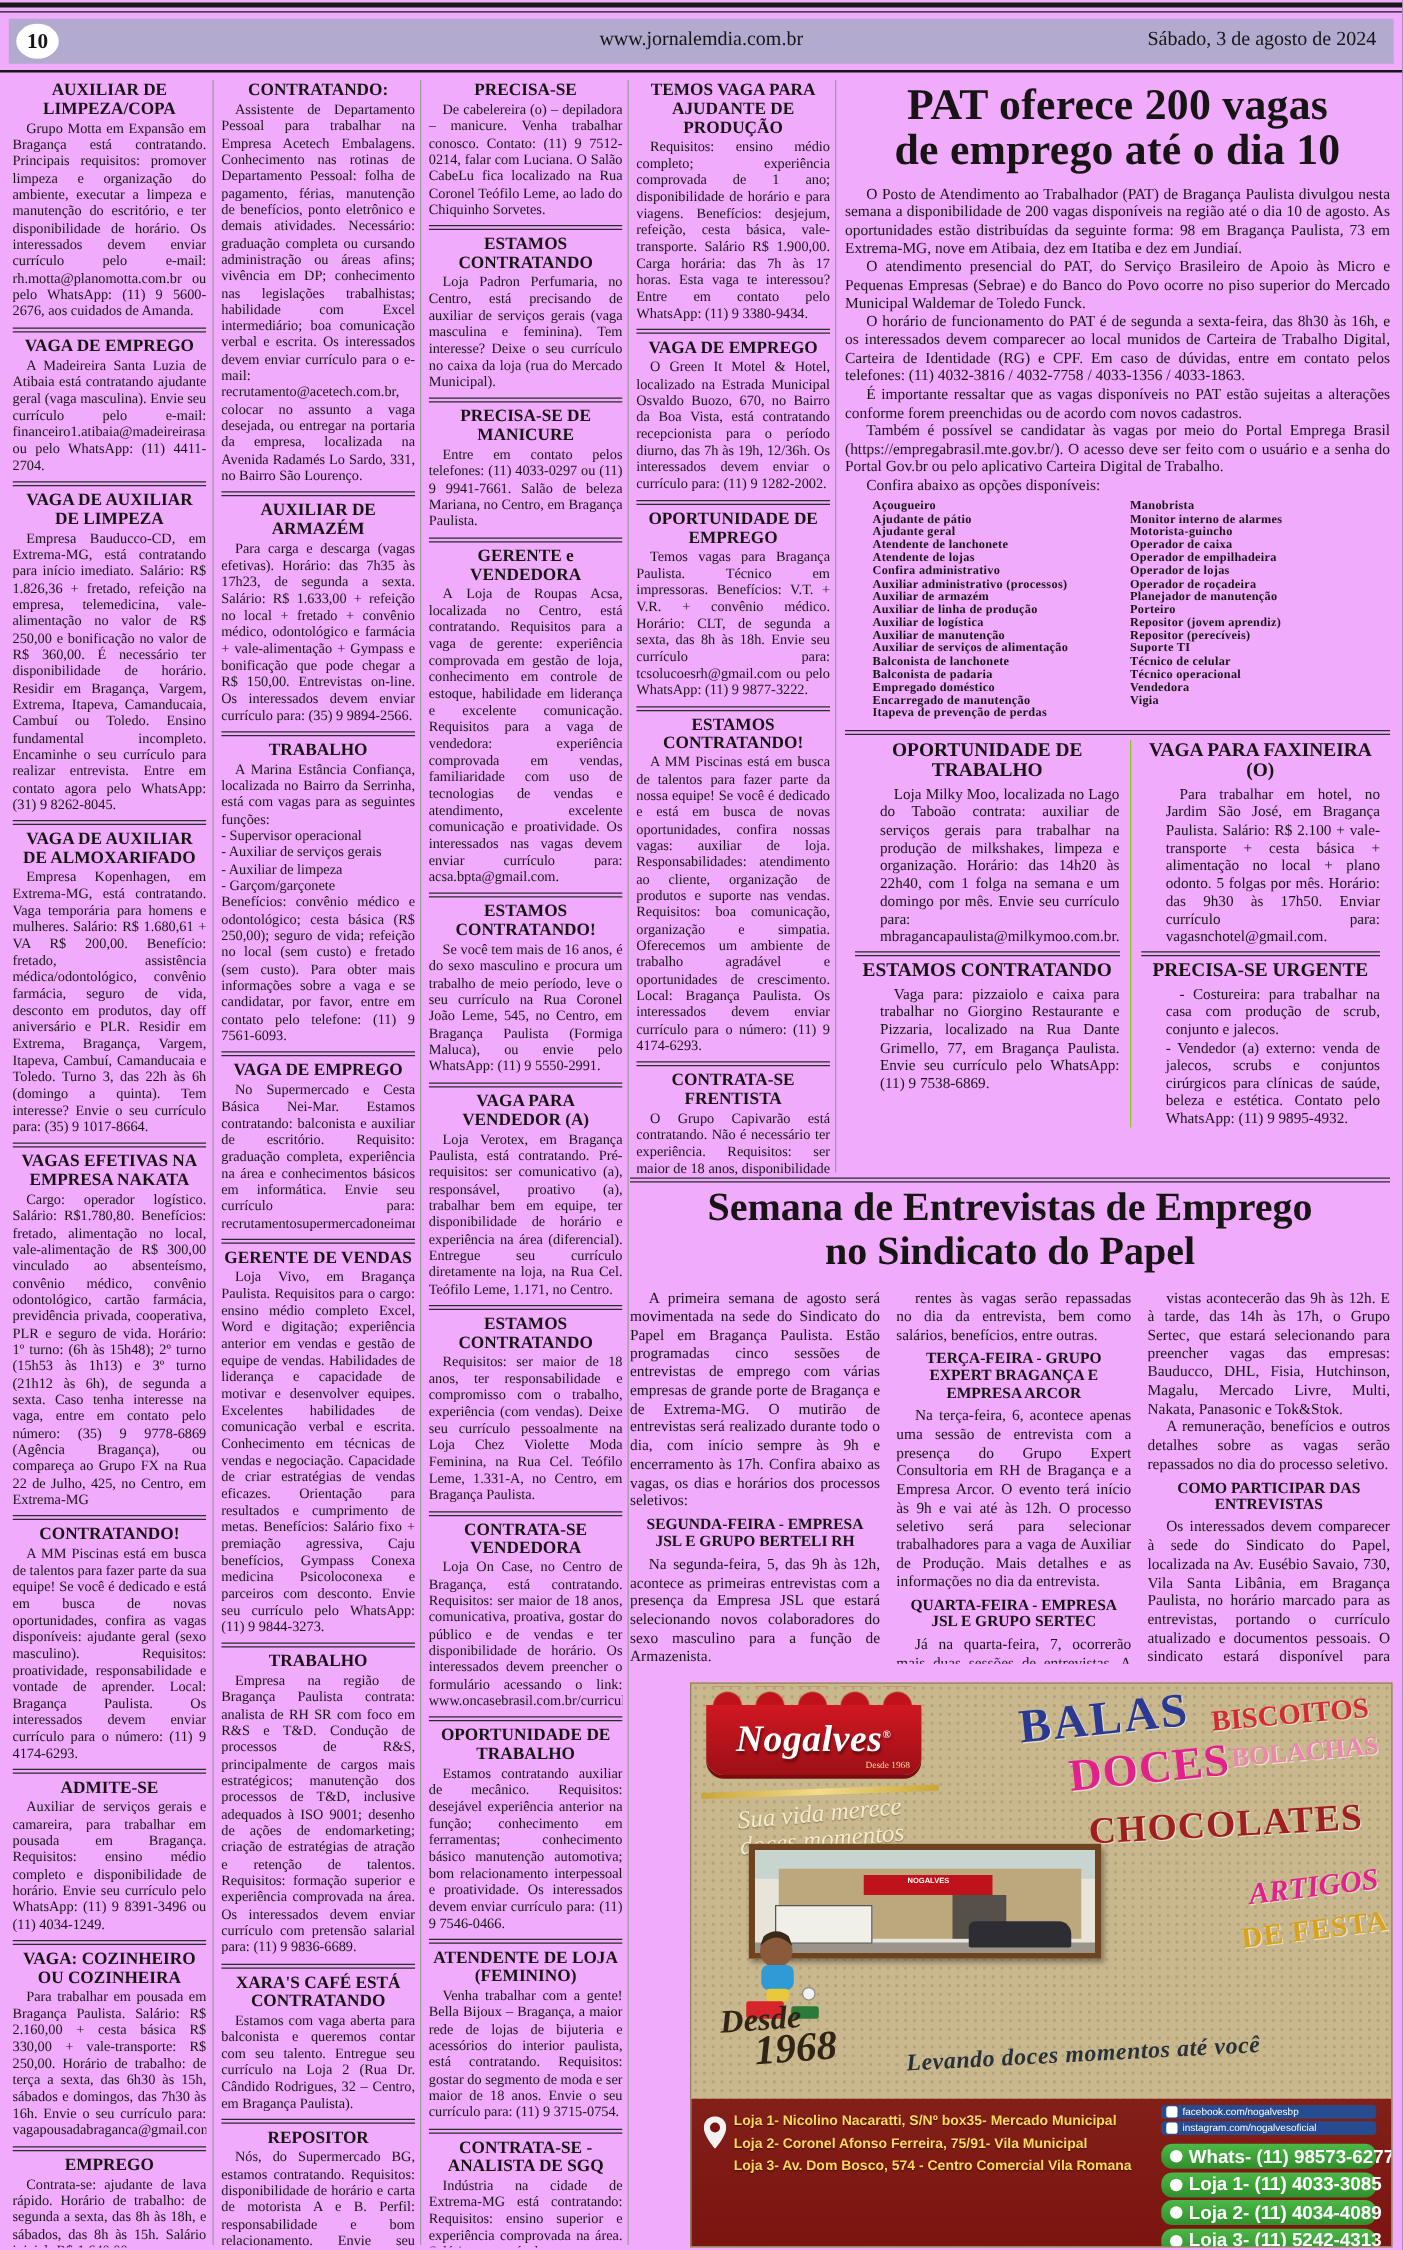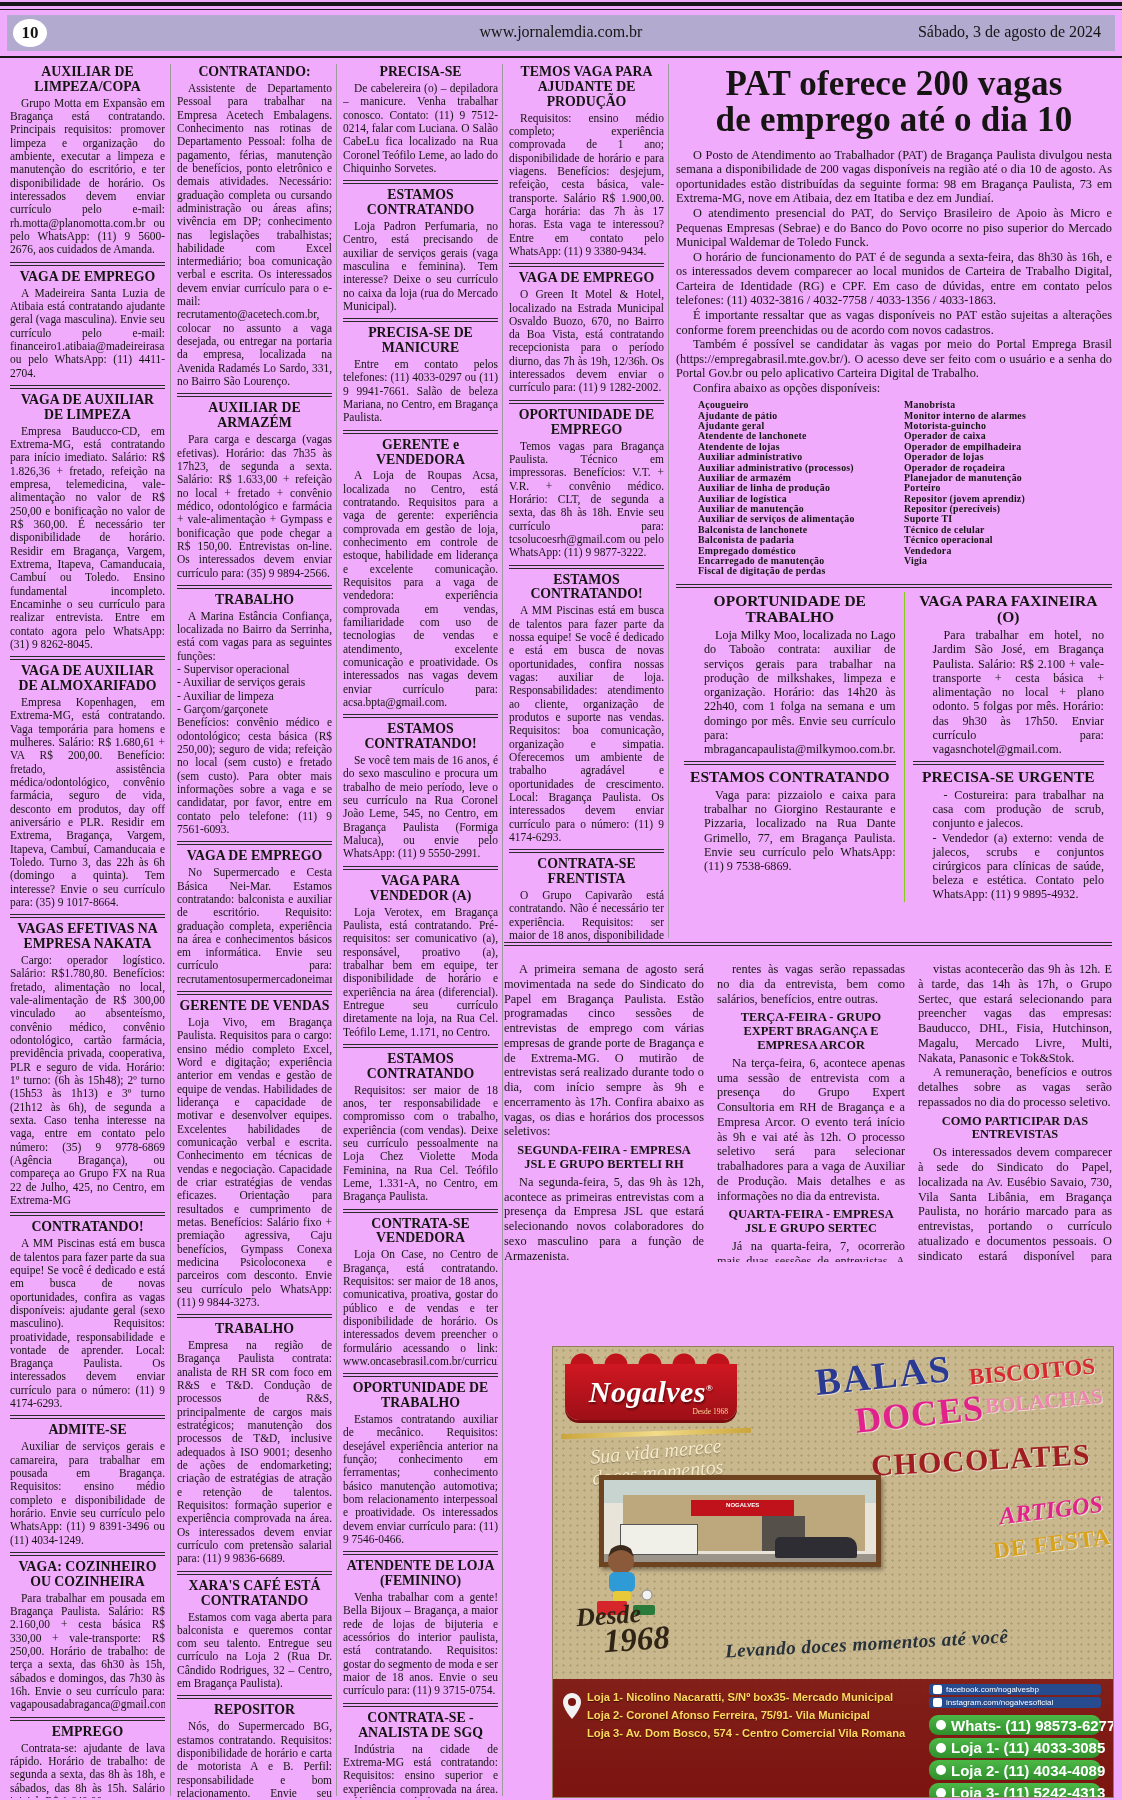--- a/index.html
+++ b/index.html
@@ -317,32 +317,32 @@
         <p class="pat-p">Confira abaixo as opções disponíveis:</p>
       </div>
     <div class="jobs">
       <ul>
 
       <li>Açougueiro</li>
           <li>Ajudante de pátio</li>
           <li>Ajudante geral</li>
           <li>Atendente de lanchonete</li>
           <li>Atendente de lojas</li>
-          <li>Auxiliar administrativo</li>
+          <li>Confira administrativo</li>
           <li>Auxiliar administrativo (processos)</li>
           <li>Auxiliar de armazém</li>
           <li>Auxiliar de linha de produção</li>
           <li>Auxiliar de logística</li>
           <li>Auxiliar de manutenção</li>
           <li>Auxiliar de serviços de alimentação</li>
           <li>Balconista de lanchonete</li>
           <li>Balconista de padaria</li>
           <li>Empregado doméstico</li>
           <li>Encarregado de manutenção</li>
-          <li>Fiscal de digitação de perdas</li>
+          <li>Itapeva de prevenção de perdas</li>
         </ul>
       <ul>
 
       <li>Manobrista</li>
           <li>Monitor interno de alarmes</li>
           <li>Motorista-guincho</li>
           <li>Operador de caixa</li>
           <li>Operador de empilhadeira</li>
           <li>Operador de lojas</li>
           <li>Operador de roçadeira</li>
@@ -382,20 +382,22 @@
             <h3 class="ad-title">PRECISA-SE URGENTE</h3>
             <p class="ad-body">- Costureira: para trabalhar na casa com produção de scrub, conjunto e jalecos.
 - Vendedor (a) externo: venda de jalecos, scrubs e conjuntos cirúrgicos para clínicas de saúde, beleza e estética. Contato pelo WhatsApp: (11) 9 9895-4932.</p>
           </div>
         </div>
     </div>
   </div>
 
   <div class="hsep sep-semana"></div>
   <div class="semana">
+    <h2 class="semana-title">Semana de Entrevistas de Emprego
+no Sindicato do Papel</h2>
     <div class="semana-cols">
       <div class="sa-col" id="saA">
 
       <div>
             <p class="sa-p">A primeira semana de agosto será movimentada na sede do Sindicato do Papel em Bragança Paulista. Estão programadas cinco sessões de entrevistas de emprego com várias empresas de grande porte de Bragança e de Extrema-MG. O mutirão de entrevistas será realizado durante todo o dia, com início sempre às 9h e encerramento às 17h. Confira abaixo as vagas, os dias e horários dos processos seletivos:</p>
           </div>
           <div>
             <h4 class="sa-head">SEGUNDA-FEIRA - EMPRESA JSL E GRUPO BERTELI RH</h4>
           </div>
           <div>

